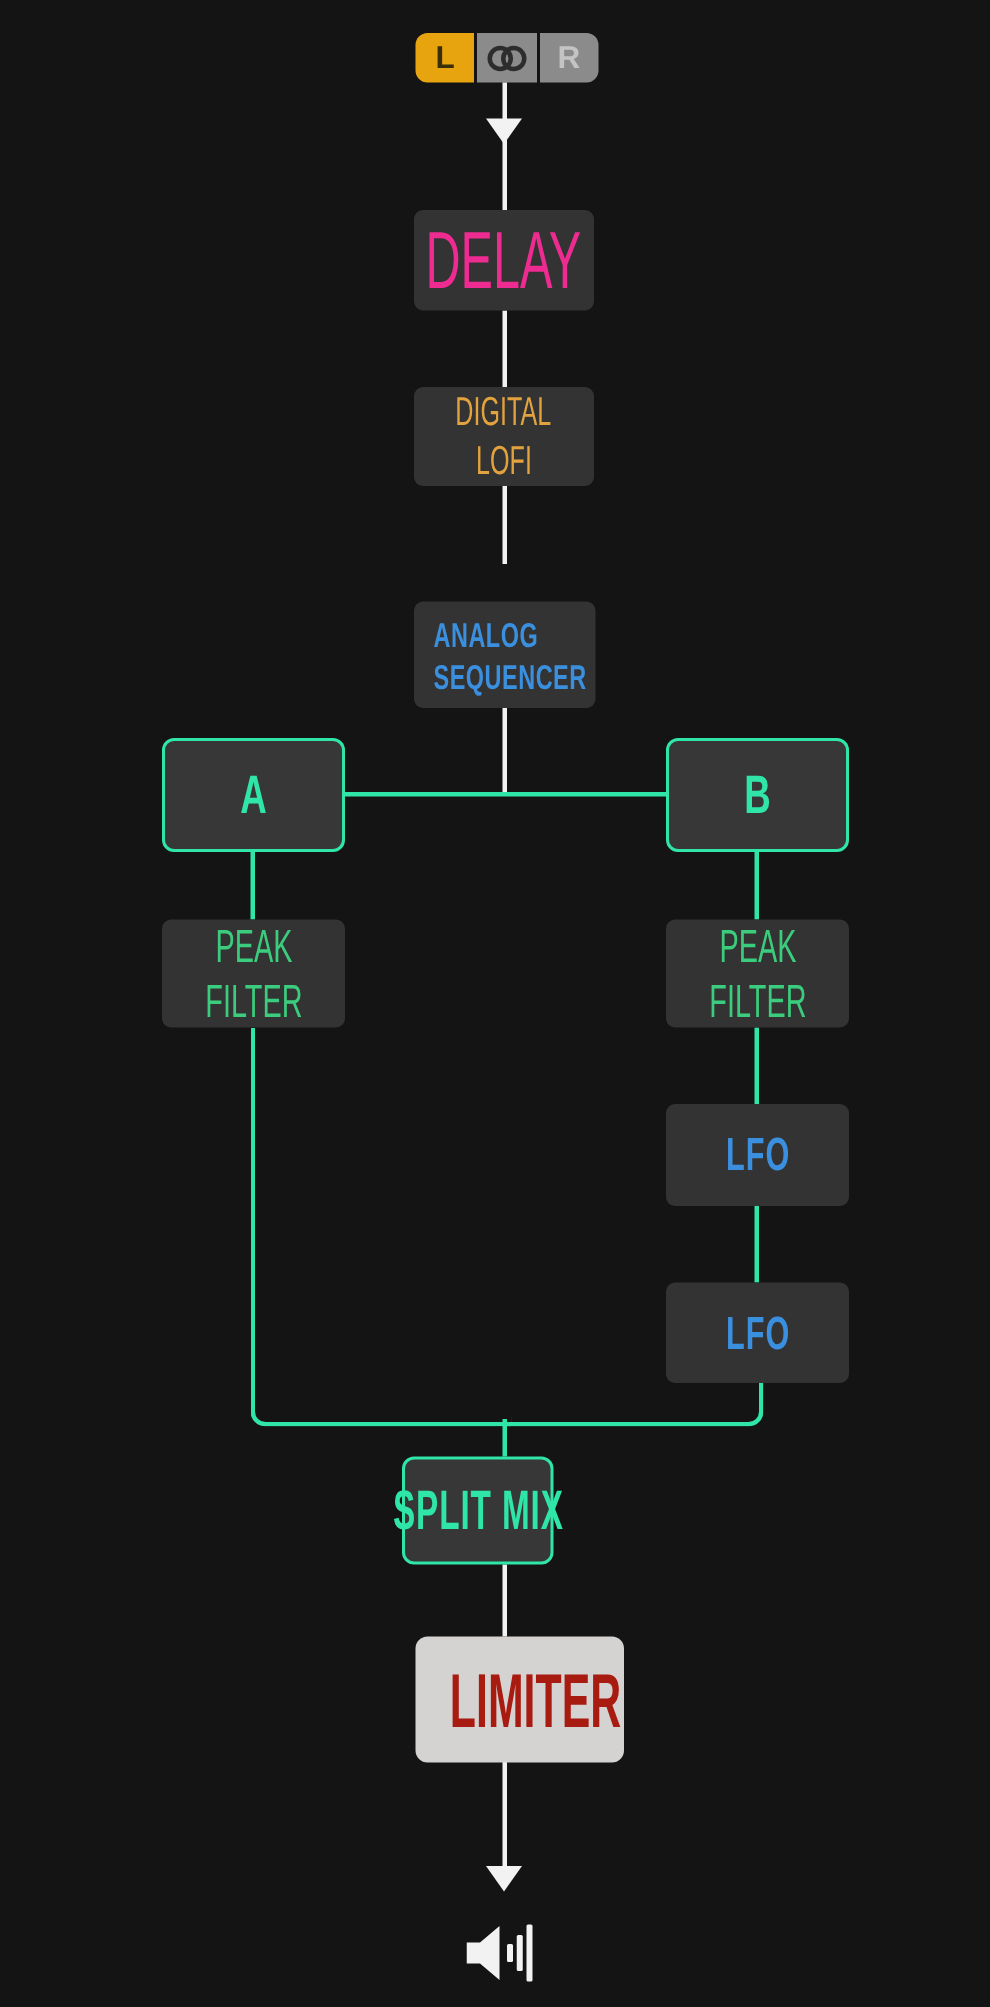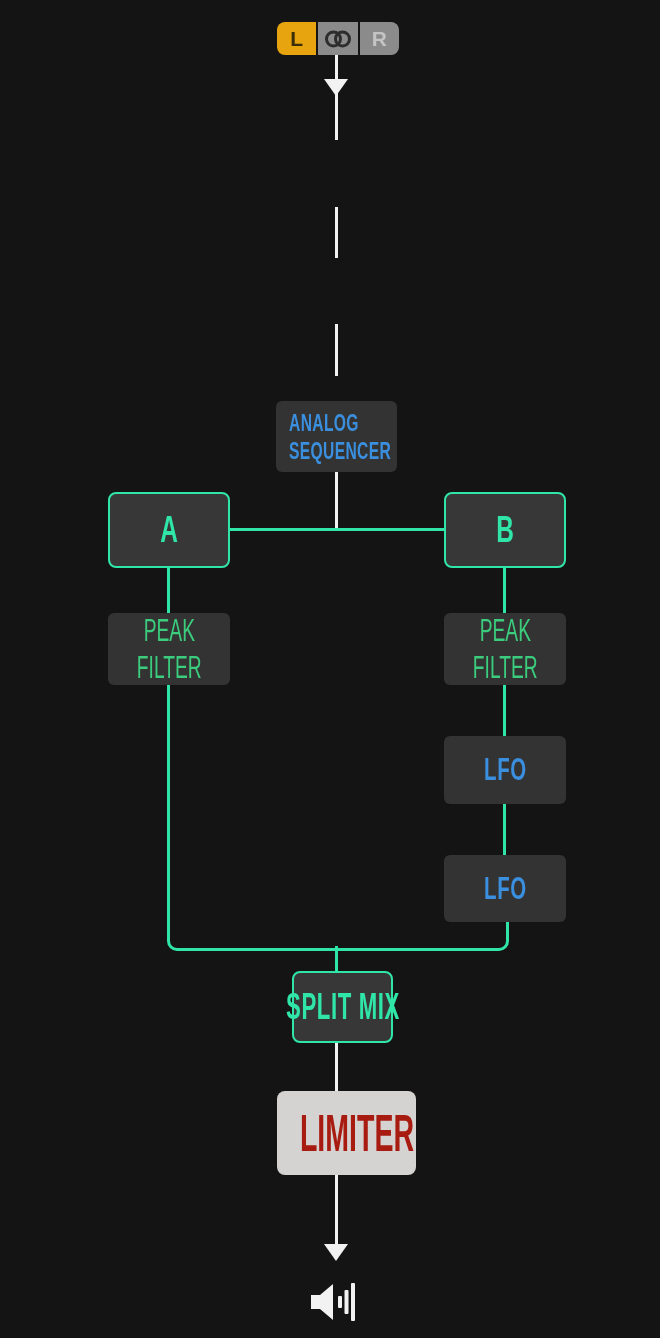--- a/index.html
+++ b/index.html
@@ -47,21 +47,21 @@
 
   .mod-delay{left:276px;top:140px;width:120px;height:67px;}
   .mod-lofi{left:276px;top:258px;width:120px;height:66px;}
   .mod-seq{left:276px;top:376px;width:121px;height:71px;align-items:flex-start;padding-left:13px;box-sizing:border-box;margin-top:25px;}
   .mod-a{left:108px;top:492px;width:122px;height:76px;box-sizing:border-box;}
   .mod-b{left:444px;top:492px;width:122px;height:76px;box-sizing:border-box;}
   .mod-peak-a{left:108px;top:613px;width:122px;height:72px;}
   .mod-peak-b{left:444px;top:613px;width:122px;height:72px;}
   .mod-lfo1{left:444px;top:736px;width:122px;height:68px;}
   .mod-lfo2{left:444px;top:855px;width:122px;height:67px;}
-  .mod-split{left:292px;top:971px;width:101px;height:72px;box-sizing:border-box;}
+  .mod-split{left:268px;top:971px;width:101px;height:72px;box-sizing:border-box;}
   .mod-limiter{left:277px;top:1091px;width:119px;height:84px;padding-left:20px;}
 </style>
 </head>
 <body>
 
 <div id="app">
 
   <div class="segctl">
     <div class="seg">
       <span class="seg-label-l">L</span>
@@ -89,21 +89,28 @@
   <div class="vline gline" style="left:503px;top:685px;width:3px;height:51px;"></div>
   <div class="vline gline" style="left:503px;top:804px;width:3px;height:51px;"></div>
   <div class="elbow elbow-left" style="left:167px;top:685px;width:171px;height:263px;"></div>
   <div class="elbow elbow-right" style="left:335px;top:922px;width:171px;height:26px;"></div>
   <div class="vline gline" style="left:335px;top:946px;width:3px;height:25px;"></div>
 
   <div class="vline wline" style="left:335px;top:1043px;width:3px;height:48px;"></div>
   <div class="vline wline" style="left:335px;top:1162px;width:3px;height:84px;"></div>
   <div class="arrow-down" style="left:324px;top:1244px;"></div>
 
+  <div class="module mod-delay">
+    <span class="txt delay-t">DELAY</span>
+  </div>
 
+  <div class="module mod-lofi">
+    <span class="txt lofi-t">DIGITAL</span>
+    <span class="txt lofi-t">LOFI</span>
+  </div>
 
   <div class="module mod-seq">
     <span class="txt seq-t">ANALOG</span>
     <span class="txt seq-t">SEQUENCER</span>
   </div>
 
   <div class="module bordered mod-a">
     <span class="txt ab-t">A</span>
   </div>
 

